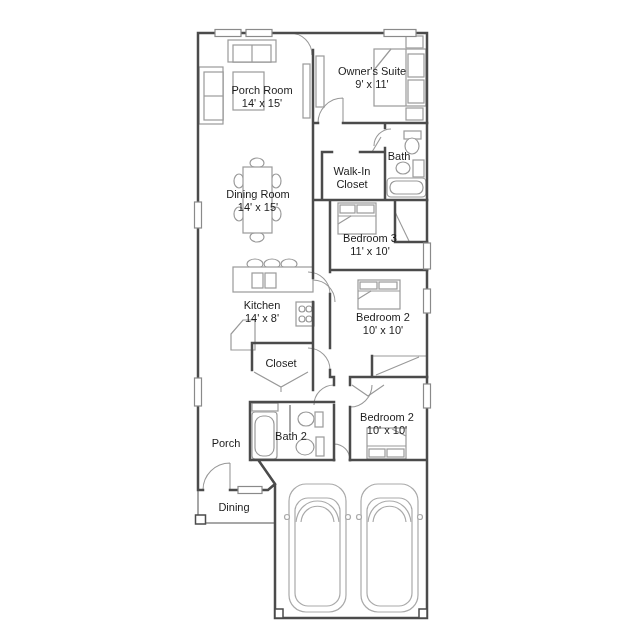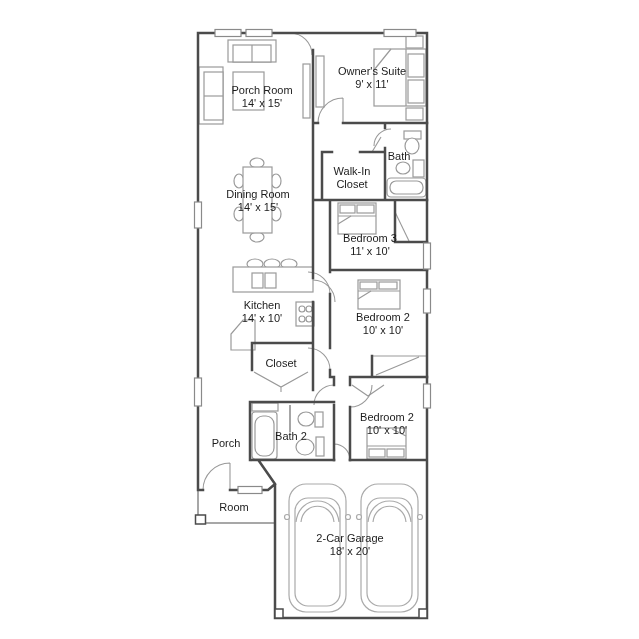--- a/index.html
+++ b/index.html
@@ -217,21 +217,21 @@
     <span>14' x 15'</span>
   </div>
 
   <div class="lbl" style="left:370px;top:244px">
     <span>Bedroom 3</span>
     <span>11' x 10'</span>
   </div>
 
   <div class="lbl" style="left:262px;top:311px">
     <span>Kitchen</span>
-    <span>14' x 10'</span>
+    <span>14' x 8'</span>
   </div>
 
   <div class="lbl" style="left:383px;top:323px">
     <span>Bedroom 2</span>
     <span>10' x 10'</span>
   </div>
 
   <div class="lbl" style="left:281px;top:363px">
     <span>Closet</span>
   </div>
@@ -243,21 +243,17 @@
 
   <div class="lbl" style="left:291px;top:436px">
     <span>Bath 2</span>
   </div>
 
   <div class="lbl" style="left:226px;top:443px">
     <span>Porch</span>
   </div>
 
   <div class="lbl" style="left:234px;top:507px">
-    <span>Room</span>
-  </div>
-
-  <div class="lbl" style="left:350px;top:544px">
-    <span>2-Car Garage</span>
-    <span>18' x 20'</span>
-  </div>
+    <span>Dining</span>
+  </div>
+
 
 </div>
 
 </body></html>

